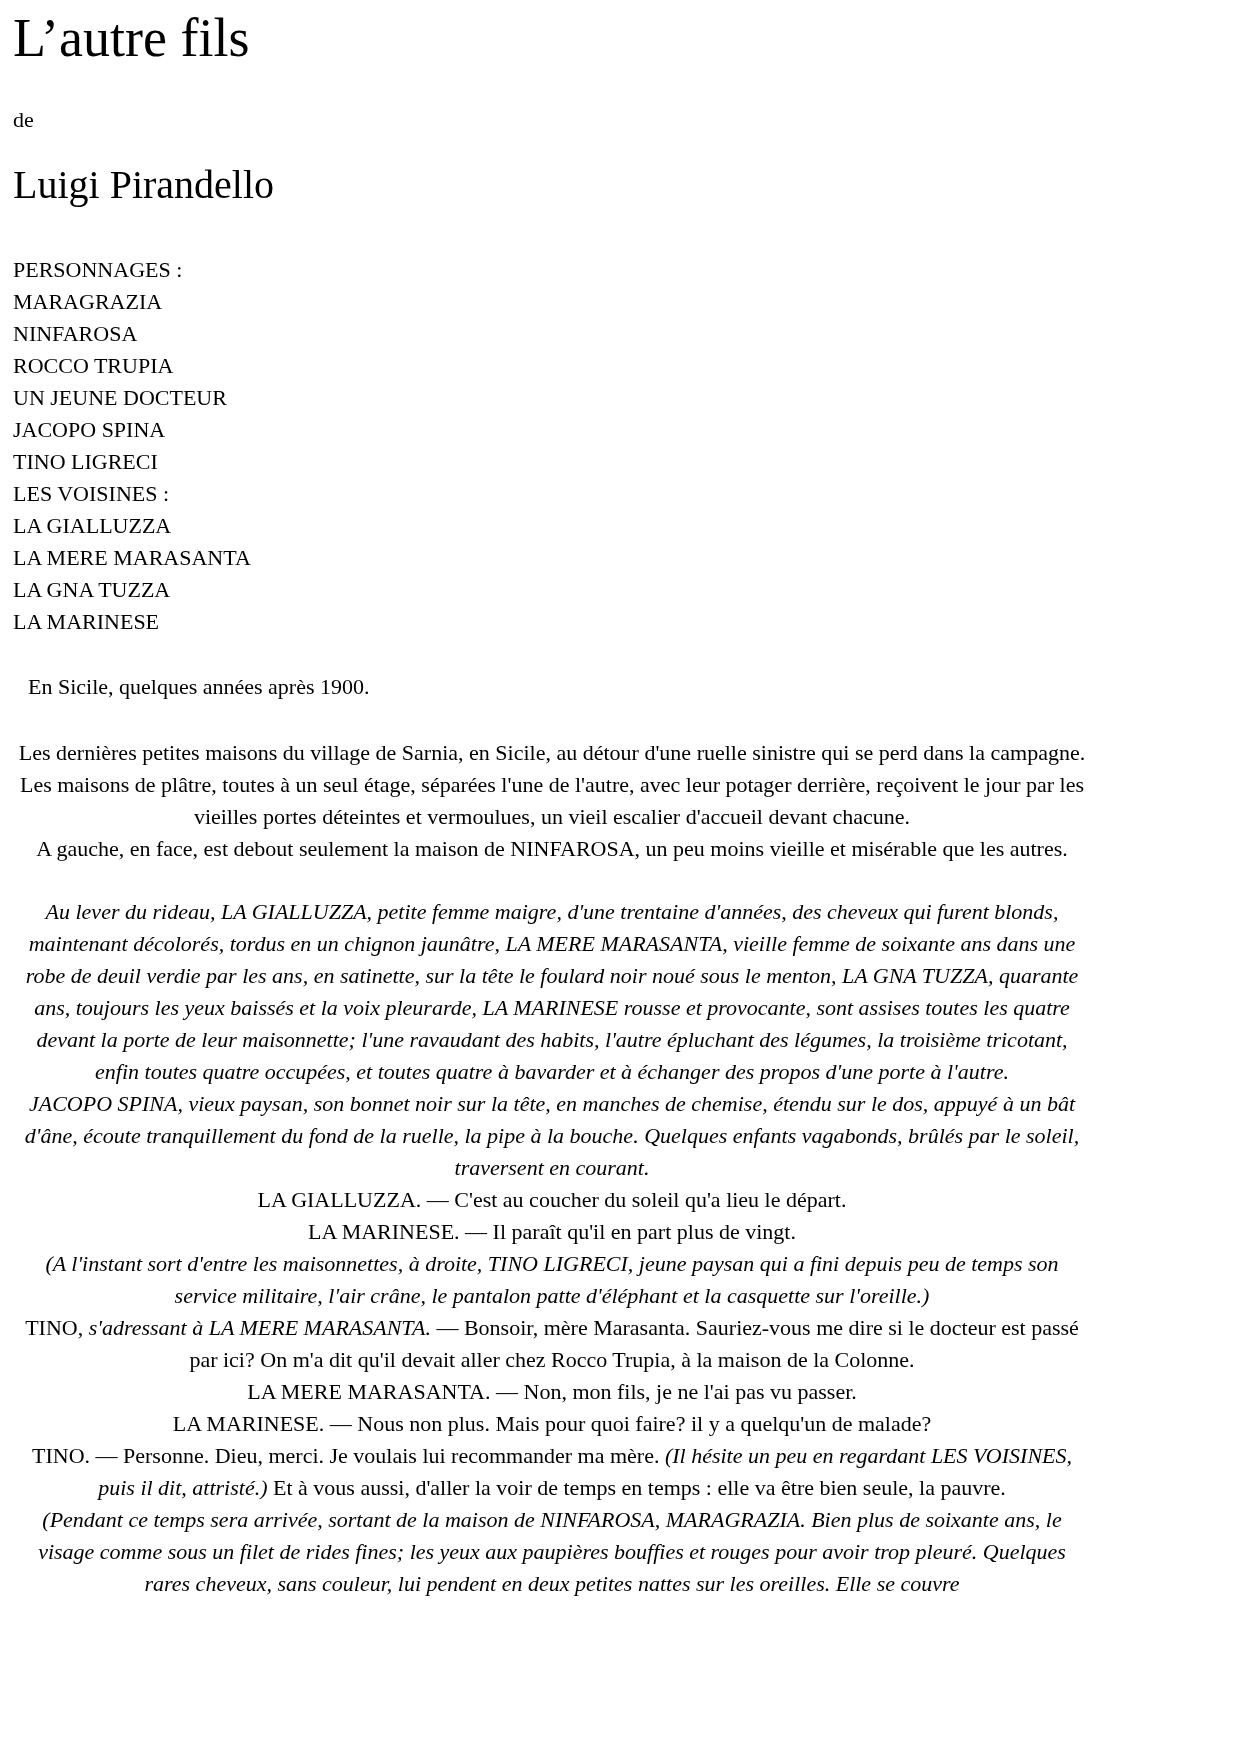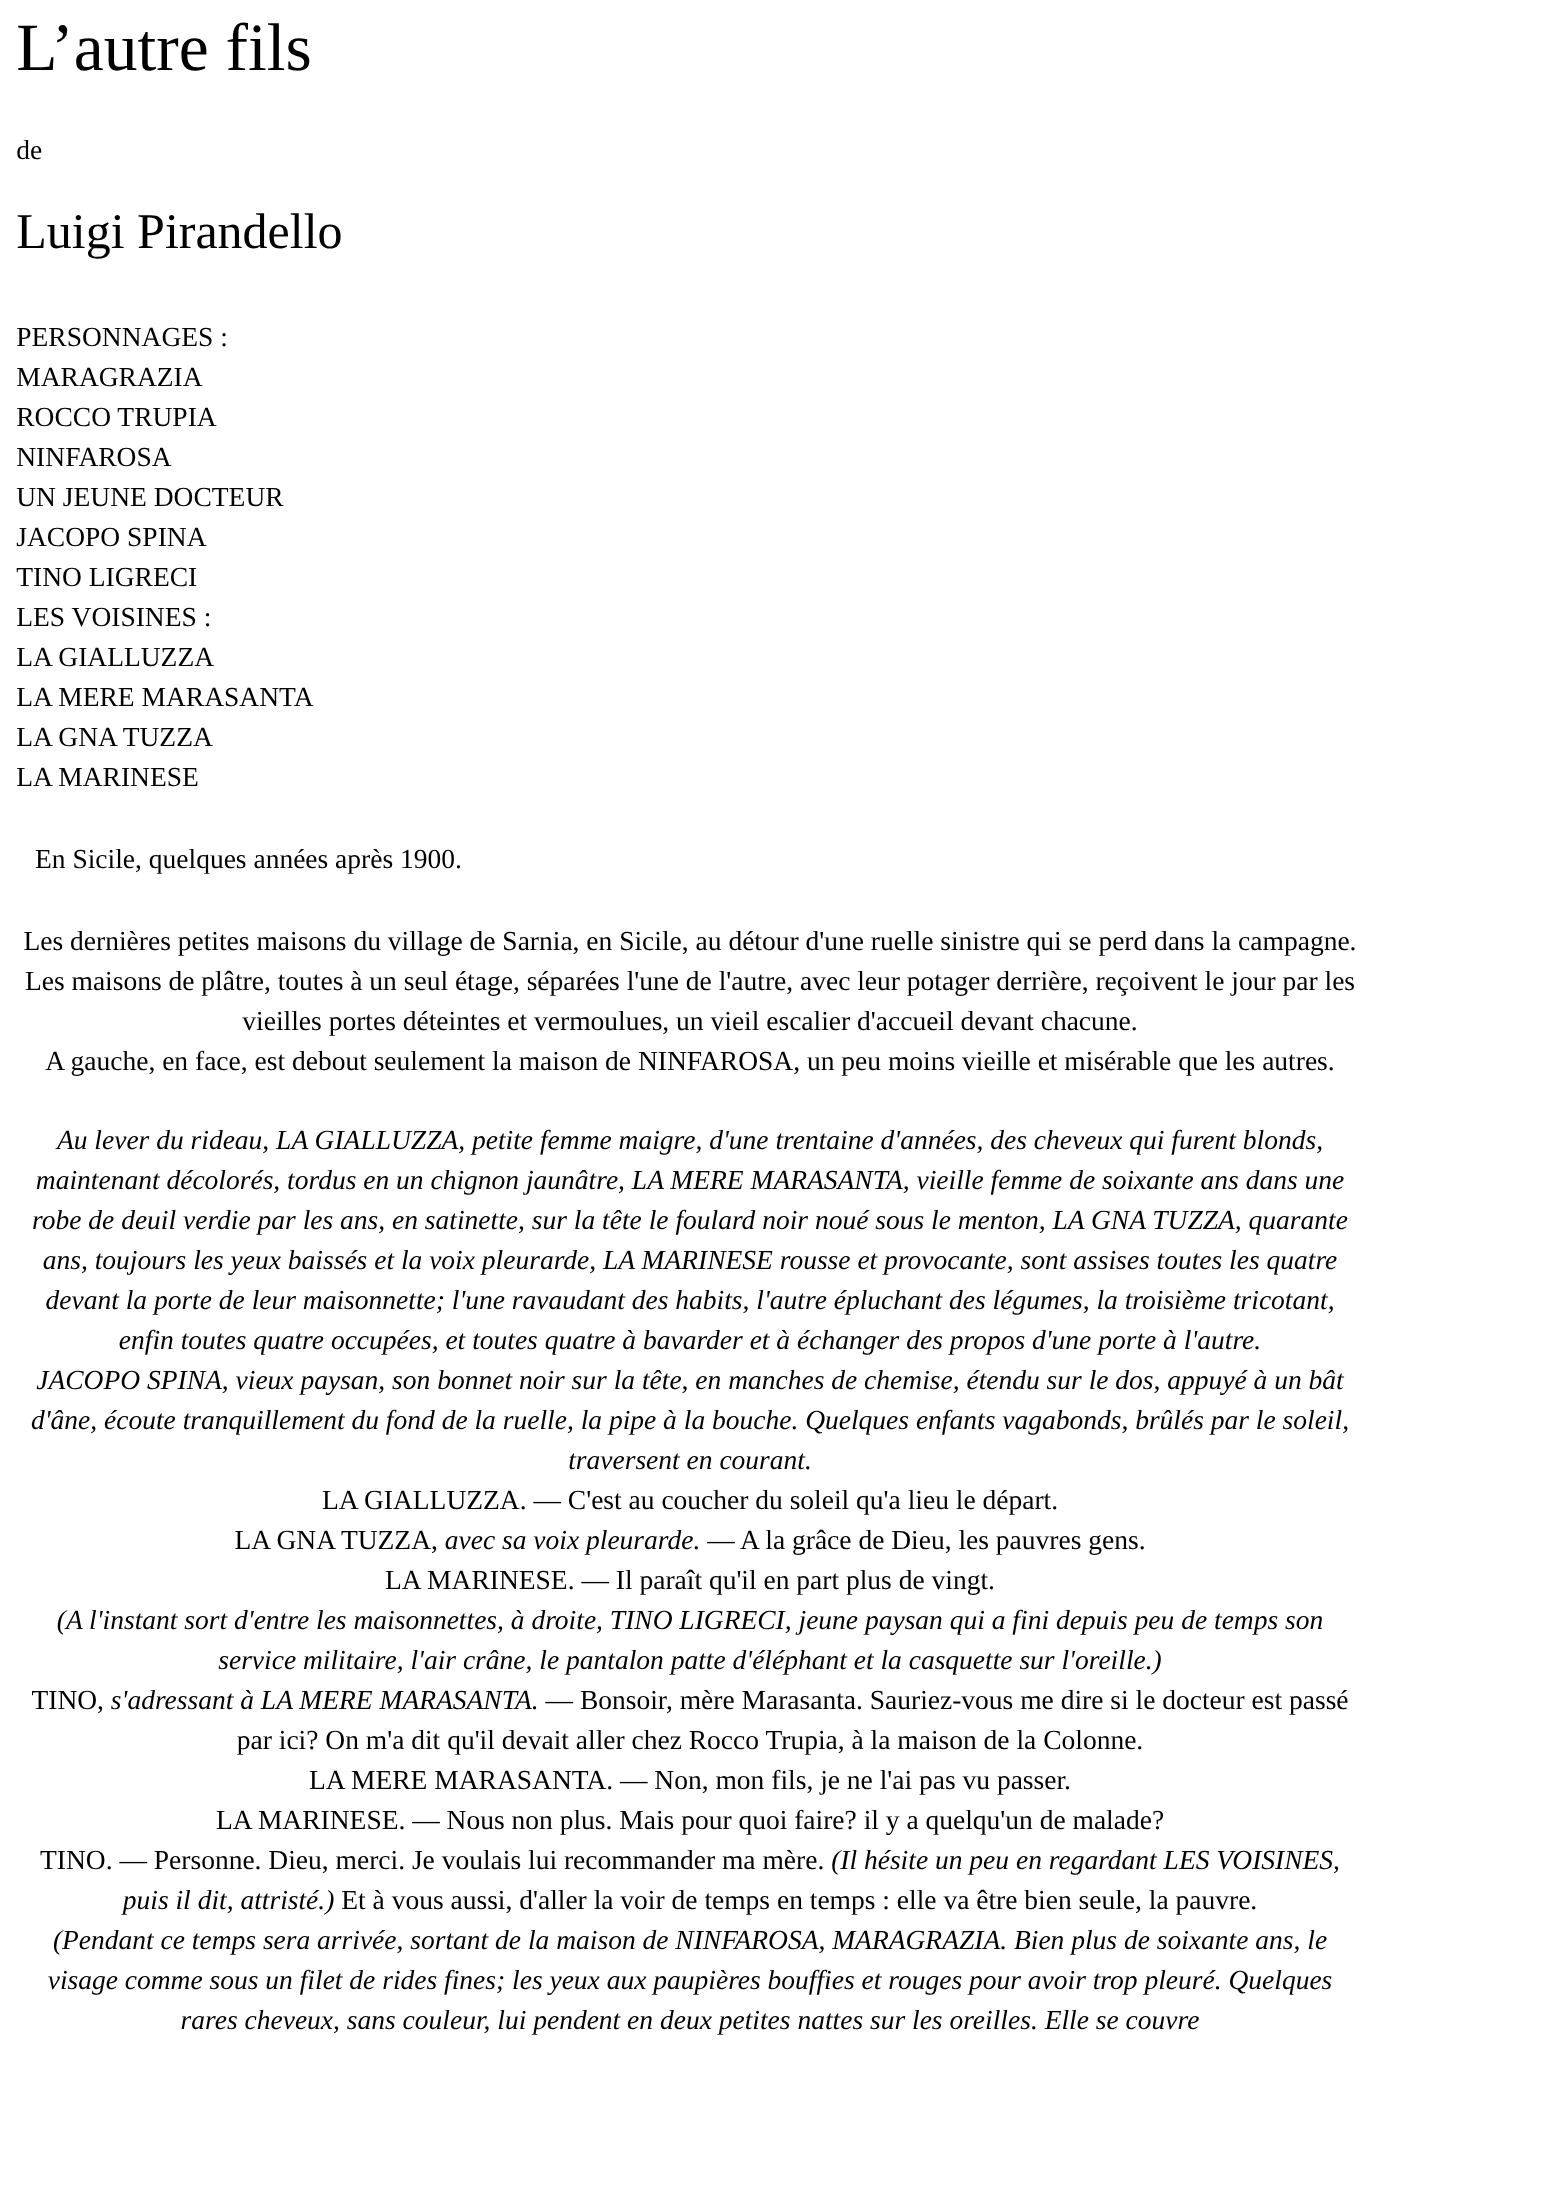--- a/index.html
+++ b/index.html
@@ -48,22 +48,22 @@
 
   <h1 class="title">L’autre fils</h1>
 
   <div class="byline">de</div>
 
   <h2 class="author">Luigi Pirandello</h2>
 
   <div class="char-list">
     <div class="line">PERSONNAGES :</div>
     <div class="line">MARAGRAZIA</div>
+    <div class="line">NINFAROSA</div>
     <div class="line">ROCCO TRUPIA</div>
-    <div class="line">NINFAROSA</div>
     <div class="line">UN JEUNE DOCTEUR</div>
     <div class="line">JACOPO SPINA</div>
     <div class="line">TINO LIGRECI</div>
     <div class="line">LES VOISINES :</div>
     <div class="line">LA GIALLUZZA</div>
     <div class="line">LA MERE MARASANTA</div>
     <div class="line">LA GNA TUZZA</div>
     <div class="line">LA MARINESE</div>
   </div>
 
@@ -72,21 +72,20 @@
   <div class="description">
     <div class="block">Les dernières petites maisons du village de Sarnia, en Sicile, au détour d'une ruelle sinistre qui se perd dans la campagne. Les maisons de plâtre, toutes à un seul étage, séparées l'une de l'autre, avec leur potager derrière, reçoivent le jour par les vieilles portes déteintes et vermoulues, un vieil escalier d'accueil devant chacune.</div>
     <div class="block">A gauche, en face, est debout seulement la maison de NINFAROSA, un peu moins vieille et misérable que les autres.</div>
   </div>
 
   <div class="block it">Au lever du rideau, LA GIALLUZZA, petite femme maigre, d'une trentaine d'années, des cheveux qui furent blonds, maintenant décolorés, tordus en un chignon jaunâtre, LA MERE MARASANTA, vieille femme de soixante ans dans une robe de deuil verdie par les ans, en satinette, sur la tête le foulard noir noué sous le menton, LA GNA TUZZA, quarante ans, toujours les yeux baissés et la voix pleurarde, LA MARINESE rousse et provocante, sont assises toutes les quatre devant la porte de leur maisonnette; l'une ravaudant des habits, l'autre épluchant des légumes, la troisième tricotant, enfin toutes quatre occupées, et toutes quatre à bavarder et à échanger des propos d'une porte à l'autre.</div>
   <div class="block it">JACOPO SPINA, vieux paysan, son bonnet noir sur la tête, en manches de chemise, étendu sur le dos, appuyé à un bât d'âne, écoute tranquillement du fond de la ruelle, la pipe à la bouche. Quelques enfants vagabonds, brûlés par le soleil, traversent en courant.</div>
 
   <div class="block"><span>LA GIALLUZZA. — C'est au coucher du soleil qu'a lieu le départ.</span></div>
 
-  <div class="block"><span>LA GNA TUZZA, </span><span class="it">avec sa voix pleurarde.</span><span> — A la grâce de Dieu, les pauvres gens.</span></div>
 
   <div class="block"><span>LA MARINESE. — Il paraît qu'il en part plus de vingt.</span></div>
 
   <div class="block"><span class="it">(A l'instant sort d'entre les maisonnettes, à droite, TINO LIGRECI, jeune paysan qui a fini depuis peu de temps son service militaire, l'air crâne, le pantalon patte d'éléphant et la casquette sur l'oreille.)</span></div>
 
   <div class="block"><span>TINO, </span><span class="it">s'adressant à LA MERE MARASANTA.</span><span> — Bonsoir, mère Marasanta. Sauriez-vous me dire si le docteur est passé par ici? On m'a dit qu'il devait aller chez Rocco Trupia, à la maison de la Colonne.</span></div>
 
   <div class="block"><span>LA MERE MARASANTA. — Non, mon fils, je ne l'ai pas vu passer.</span></div>
 
   <div class="block"><span>LA MARINESE. — Nous non plus. Mais pour quoi faire? il y a quelqu'un de malade?</span></div>

